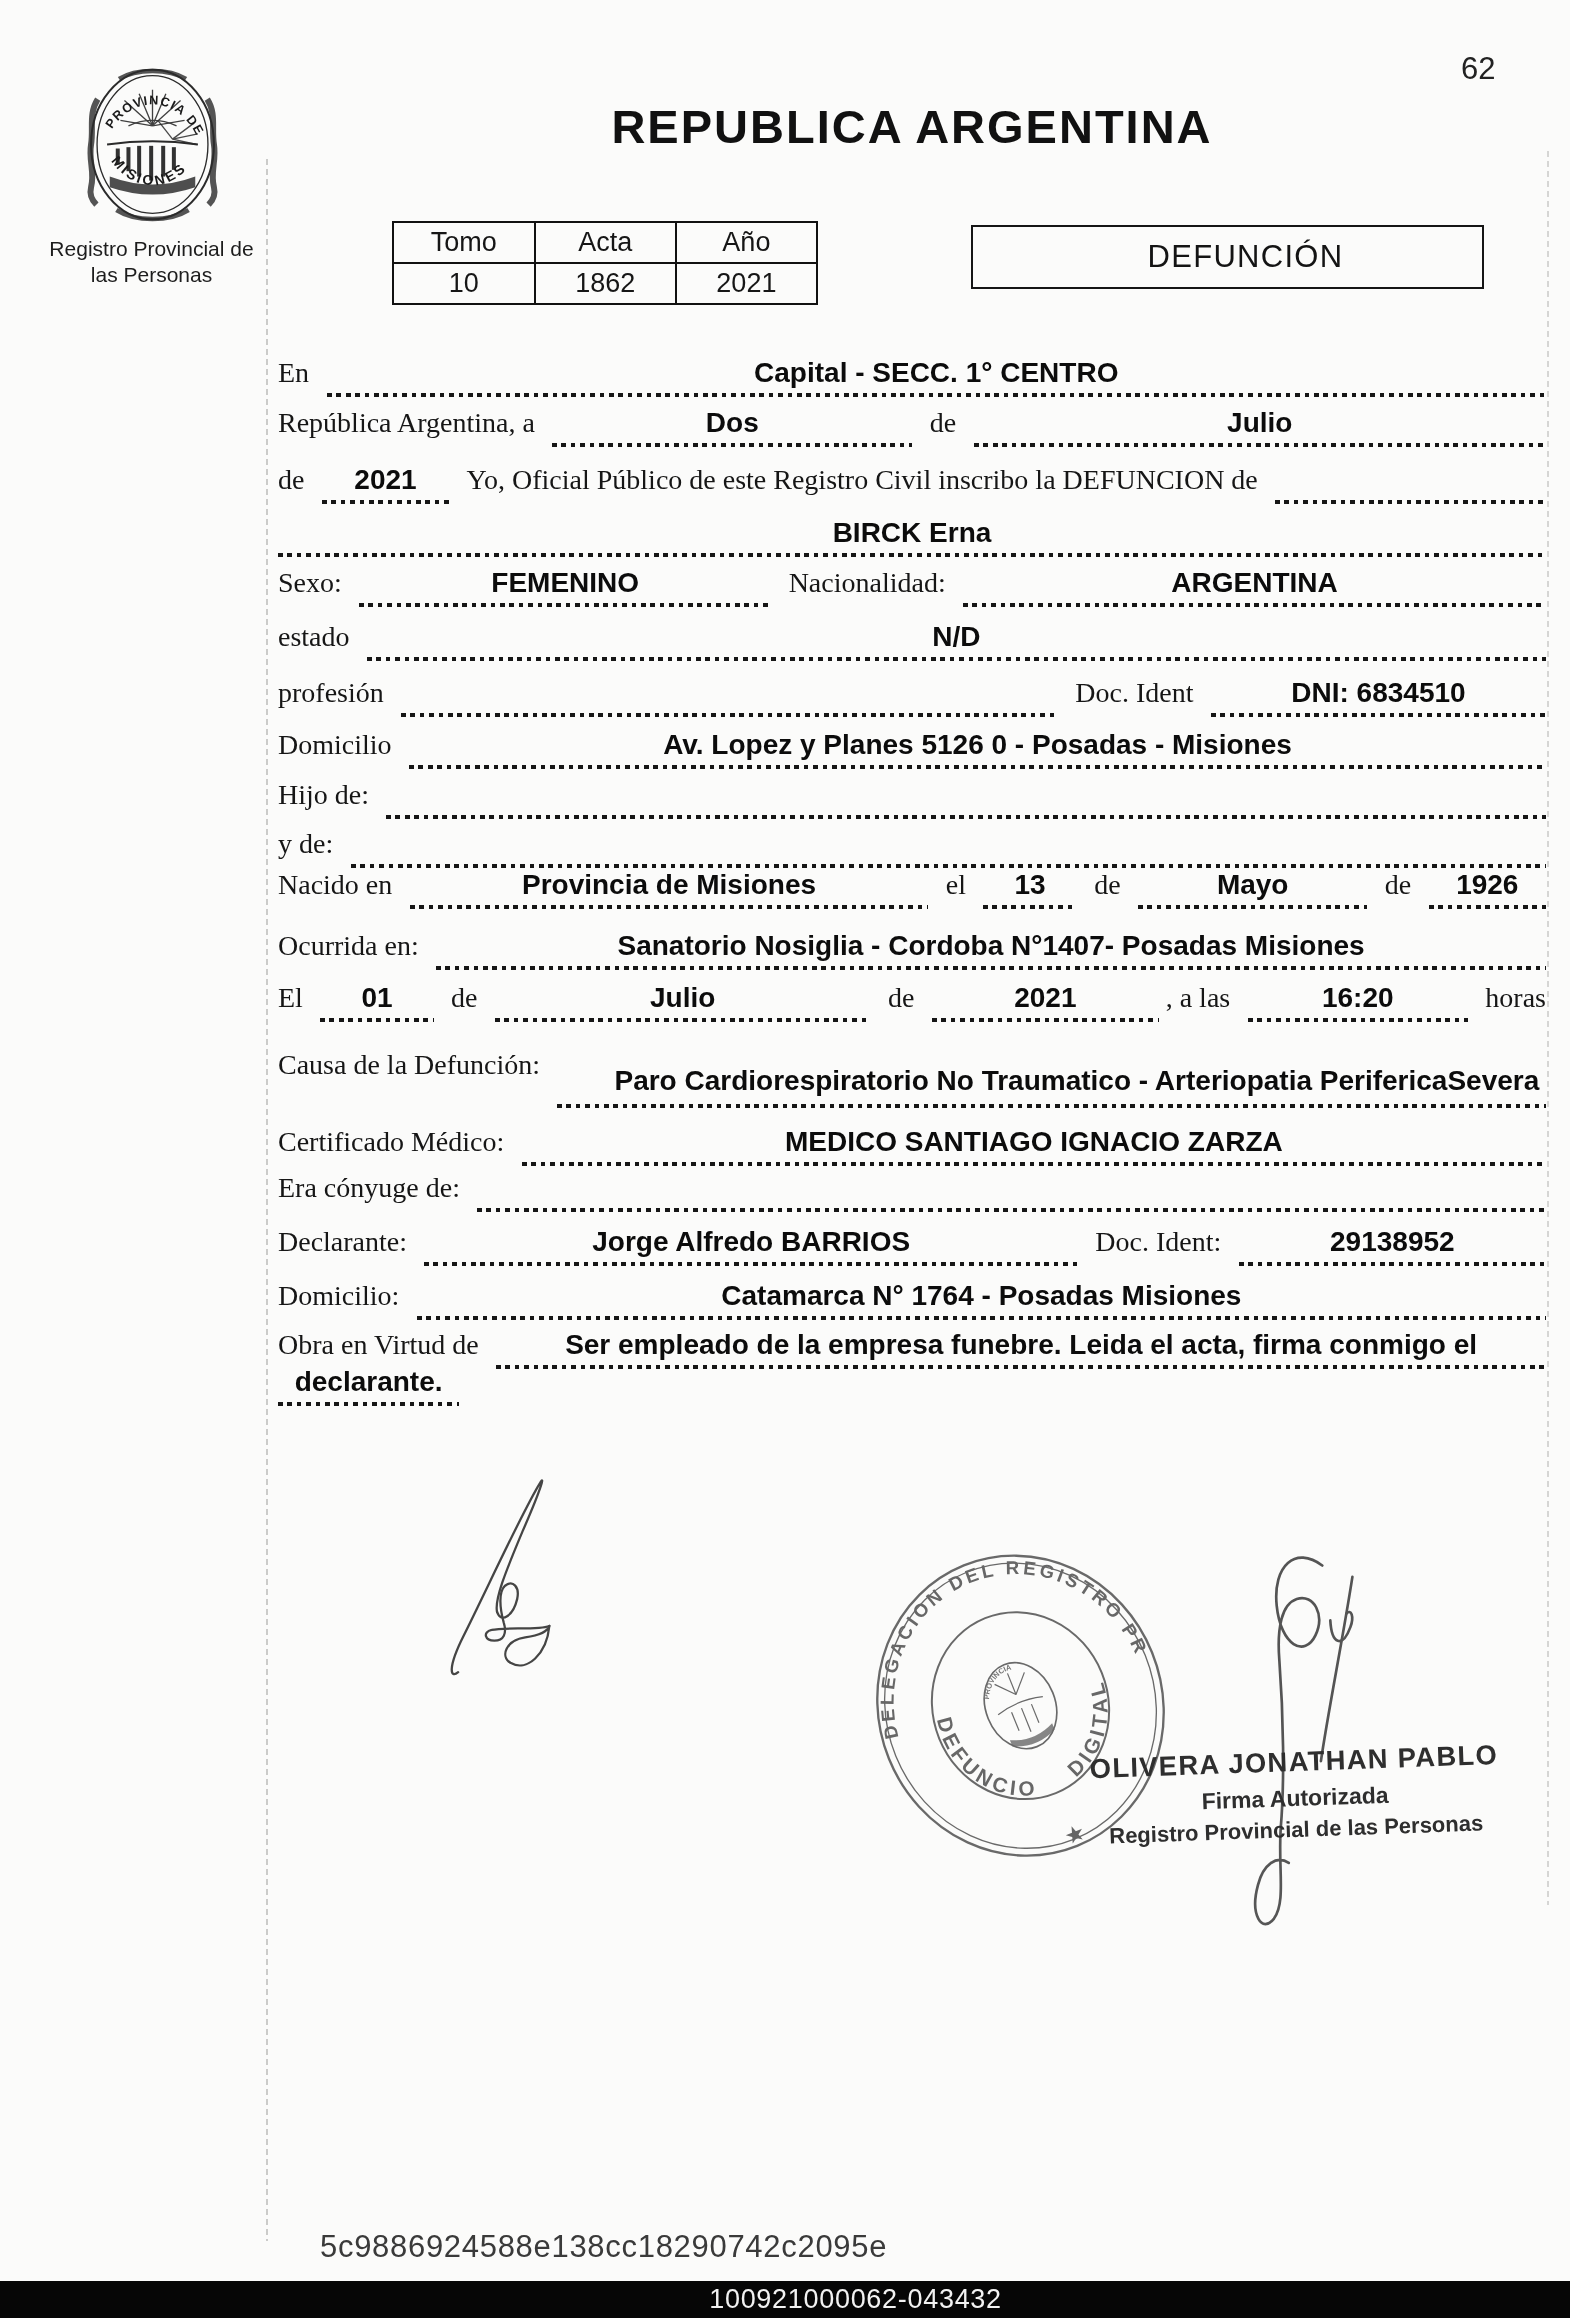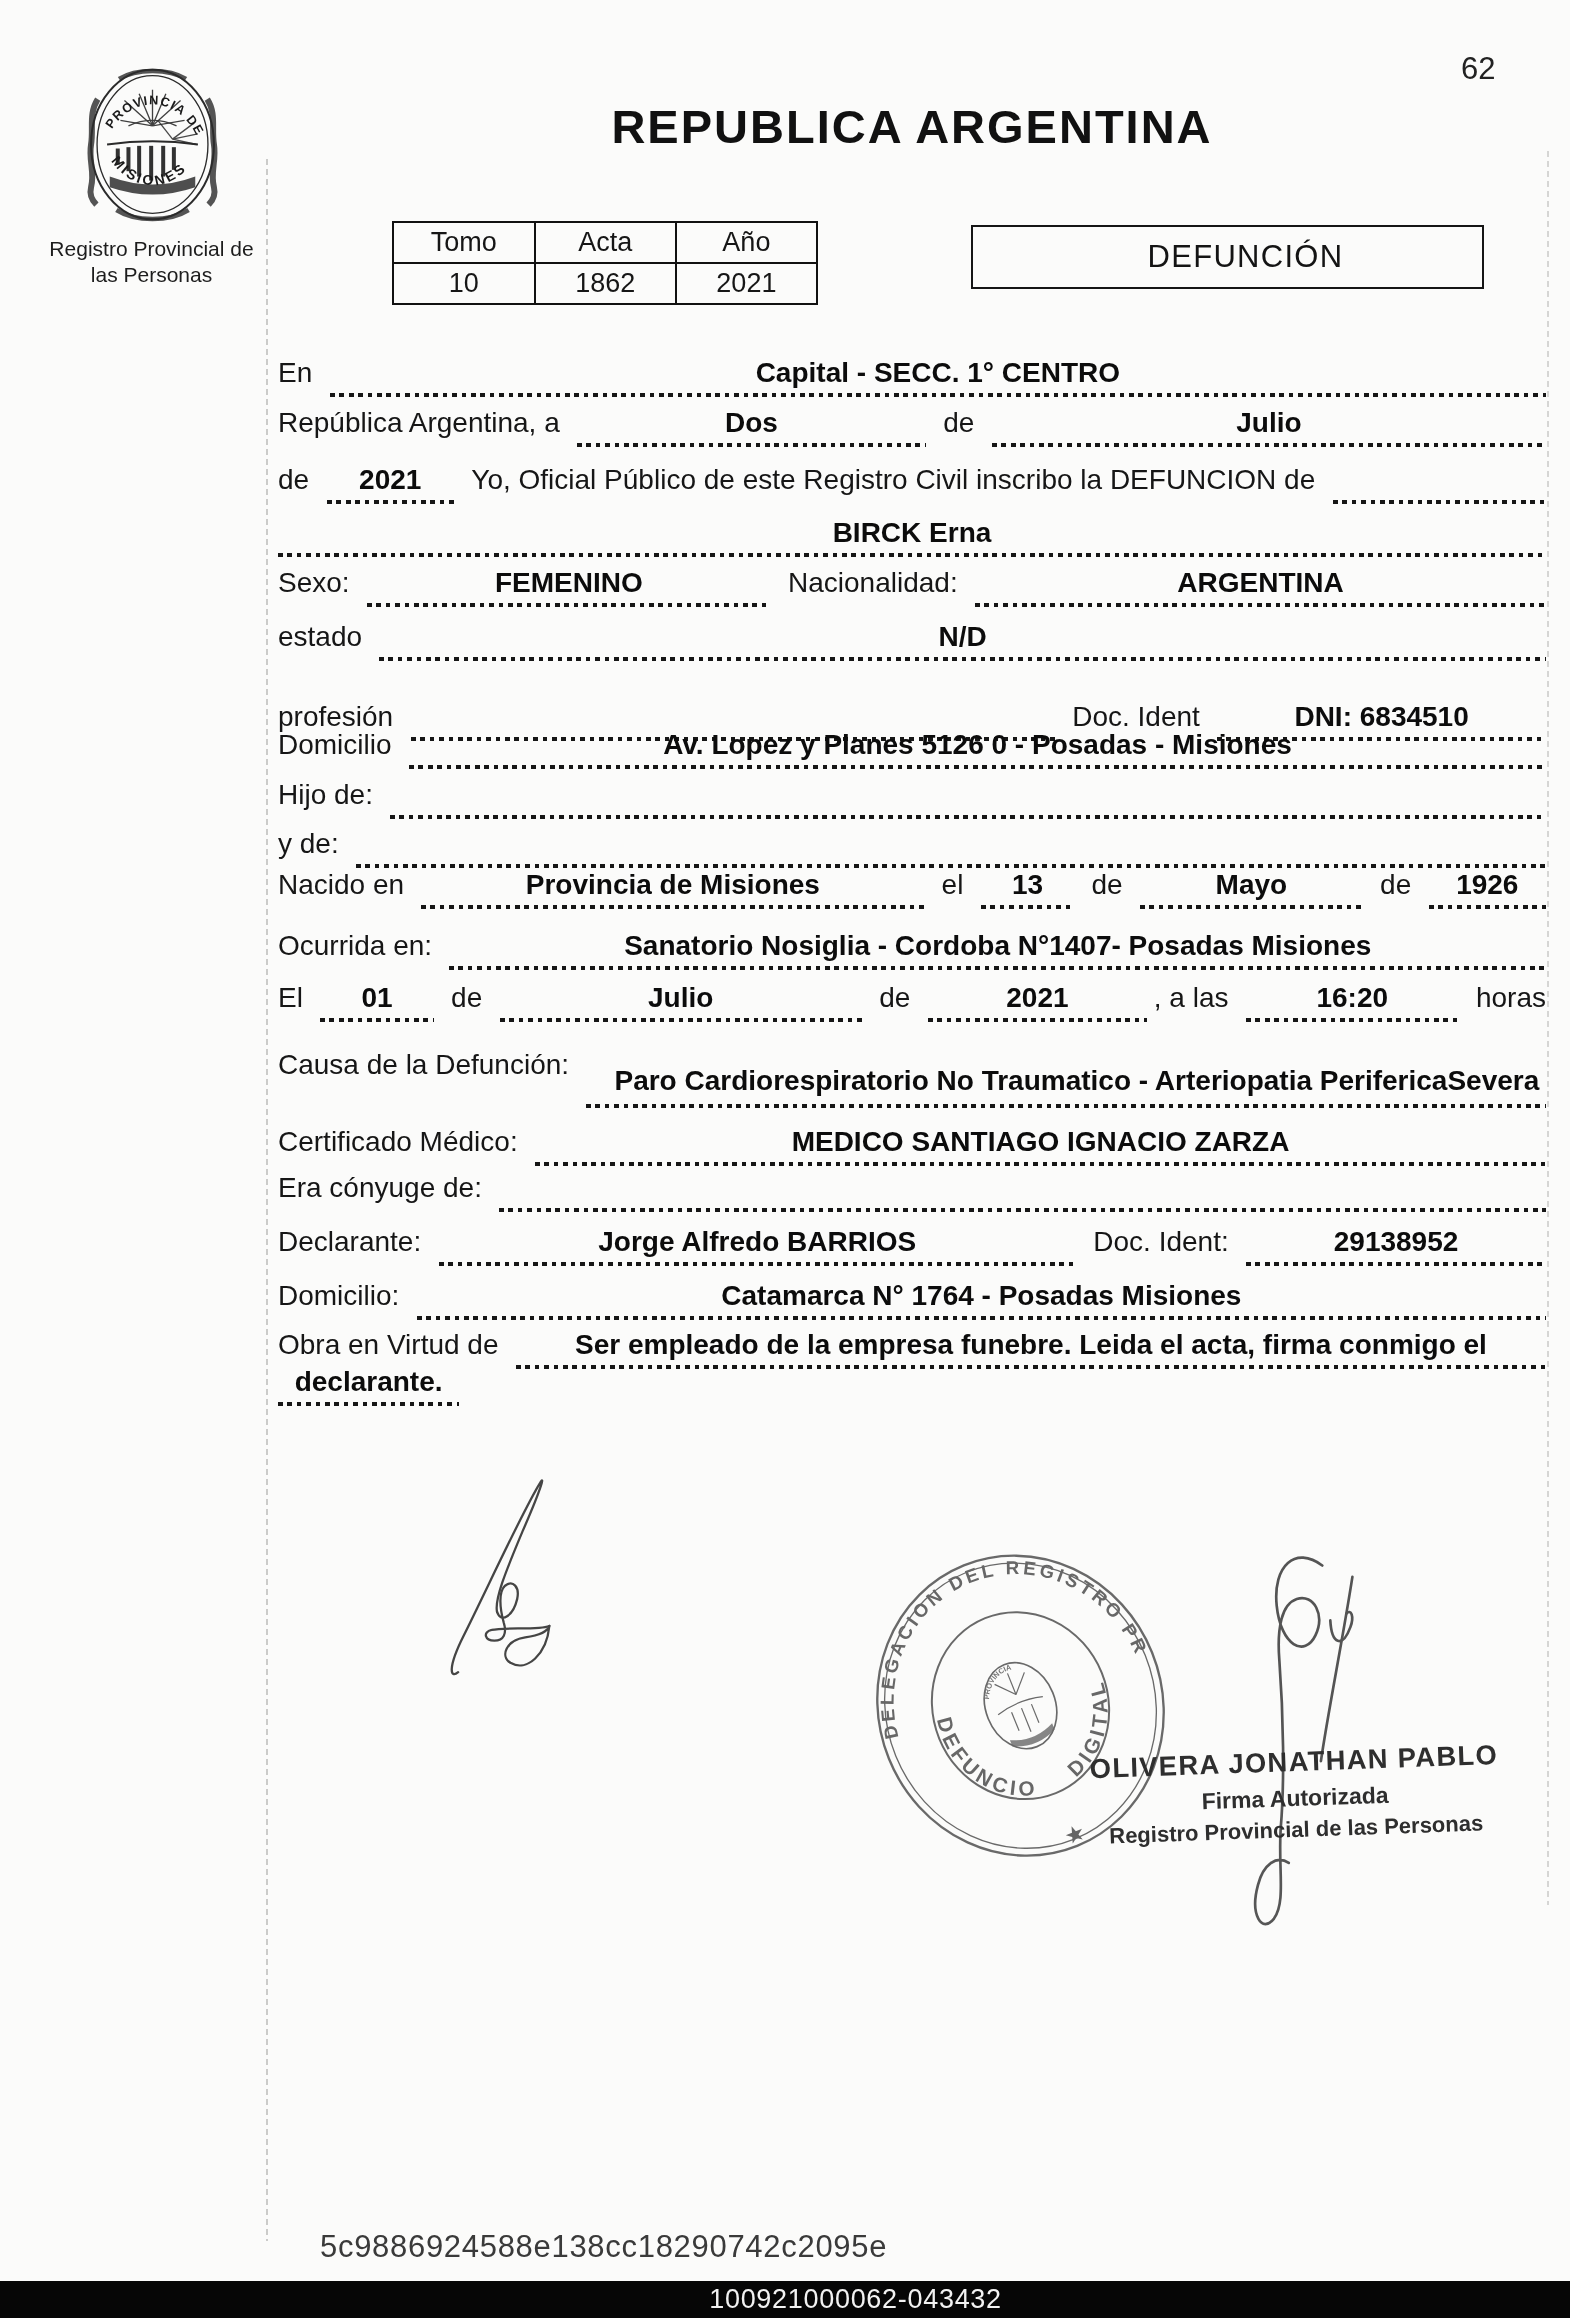--- a/index.html
+++ b/index.html
@@ -14,21 +14,21 @@
   
   .title{position:absolute;left:278px;top:99px;width:1268px;text-align:center;font-size:47px;font-weight:bold;letter-spacing:2px;color:#111;}
   
   .ttable{position:absolute;left:392px;top:221px;width:426px;border:2.7px solid #111;border-collapse:collapse;}
   .ttable td{border:2px solid #111;width:142px;height:37px;text-align:center;font-size:27px;color:#161616;}
   
   .dbox{position:absolute;left:971px;top:225px;width:473px;height:60px;border:2.7px solid #151515;
         display:flex;align-items:center;justify-content:center;font-size:31px;letter-spacing:1.3px;color:#141414;padding-left:36px;}
   
   .row{position:absolute;left:278px;width:1268px;height:41px;display:flex;align-items:flex-end;gap:17.4px;}
-  .lbl{padding-bottom:8px;white-space:nowrap;font-size:28px;}
+  .lbl{padding-bottom:8px;white-space:nowrap;font-size:28px;font-family:Liberation Serif, serif;}
   .field{min-height:39px;display:flex;align-items:flex-end;justify-content:center;padding:0 6.7px 8px;
          background-image:repeating-linear-gradient(90deg,#161616 0 4.7px,transparent 4.7px 9.4px);
          background-size:100% 4px;background-position:left bottom;background-repeat:no-repeat;margin-top:44px;}
   .val{font-weight:bold;font-size:28px;color:#0c0c0c;white-space:nowrap;}
   .causa-row{height:91px;}
   .causa-field{justify-content:flex-end;height:91px;line-height:1.32;}
   .fit{padding:0 16.7px 8px;}
   
   .sig1{position:absolute;left:438px;top:1463px;}
   .stamp{position:absolute;left:853px;top:1533px;}
@@ -176,21 +176,21 @@
       </span>
   </div>
 
   <div class="row" style="top:620px">
     <span class="lbl">estado</span>
     <span class="field" style="flex:1">
         <span class="val">N/D</span>
       </span>
   </div>
 
-  <div class="row" style="top:700px">
+  <div class="row" style="top:676px">
     <span class="lbl">profesión</span>
     <span class="field" style="flex:1.6"></span>
     <span class="lbl">Doc. Ident</span>
     <span class="field" style="flex:0.8">
         <span class="val">DNI: 6834510</span>
       </span>
   </div>
 
   <div class="row" style="top:728px">
     <span class="lbl">Domicilio</span>

